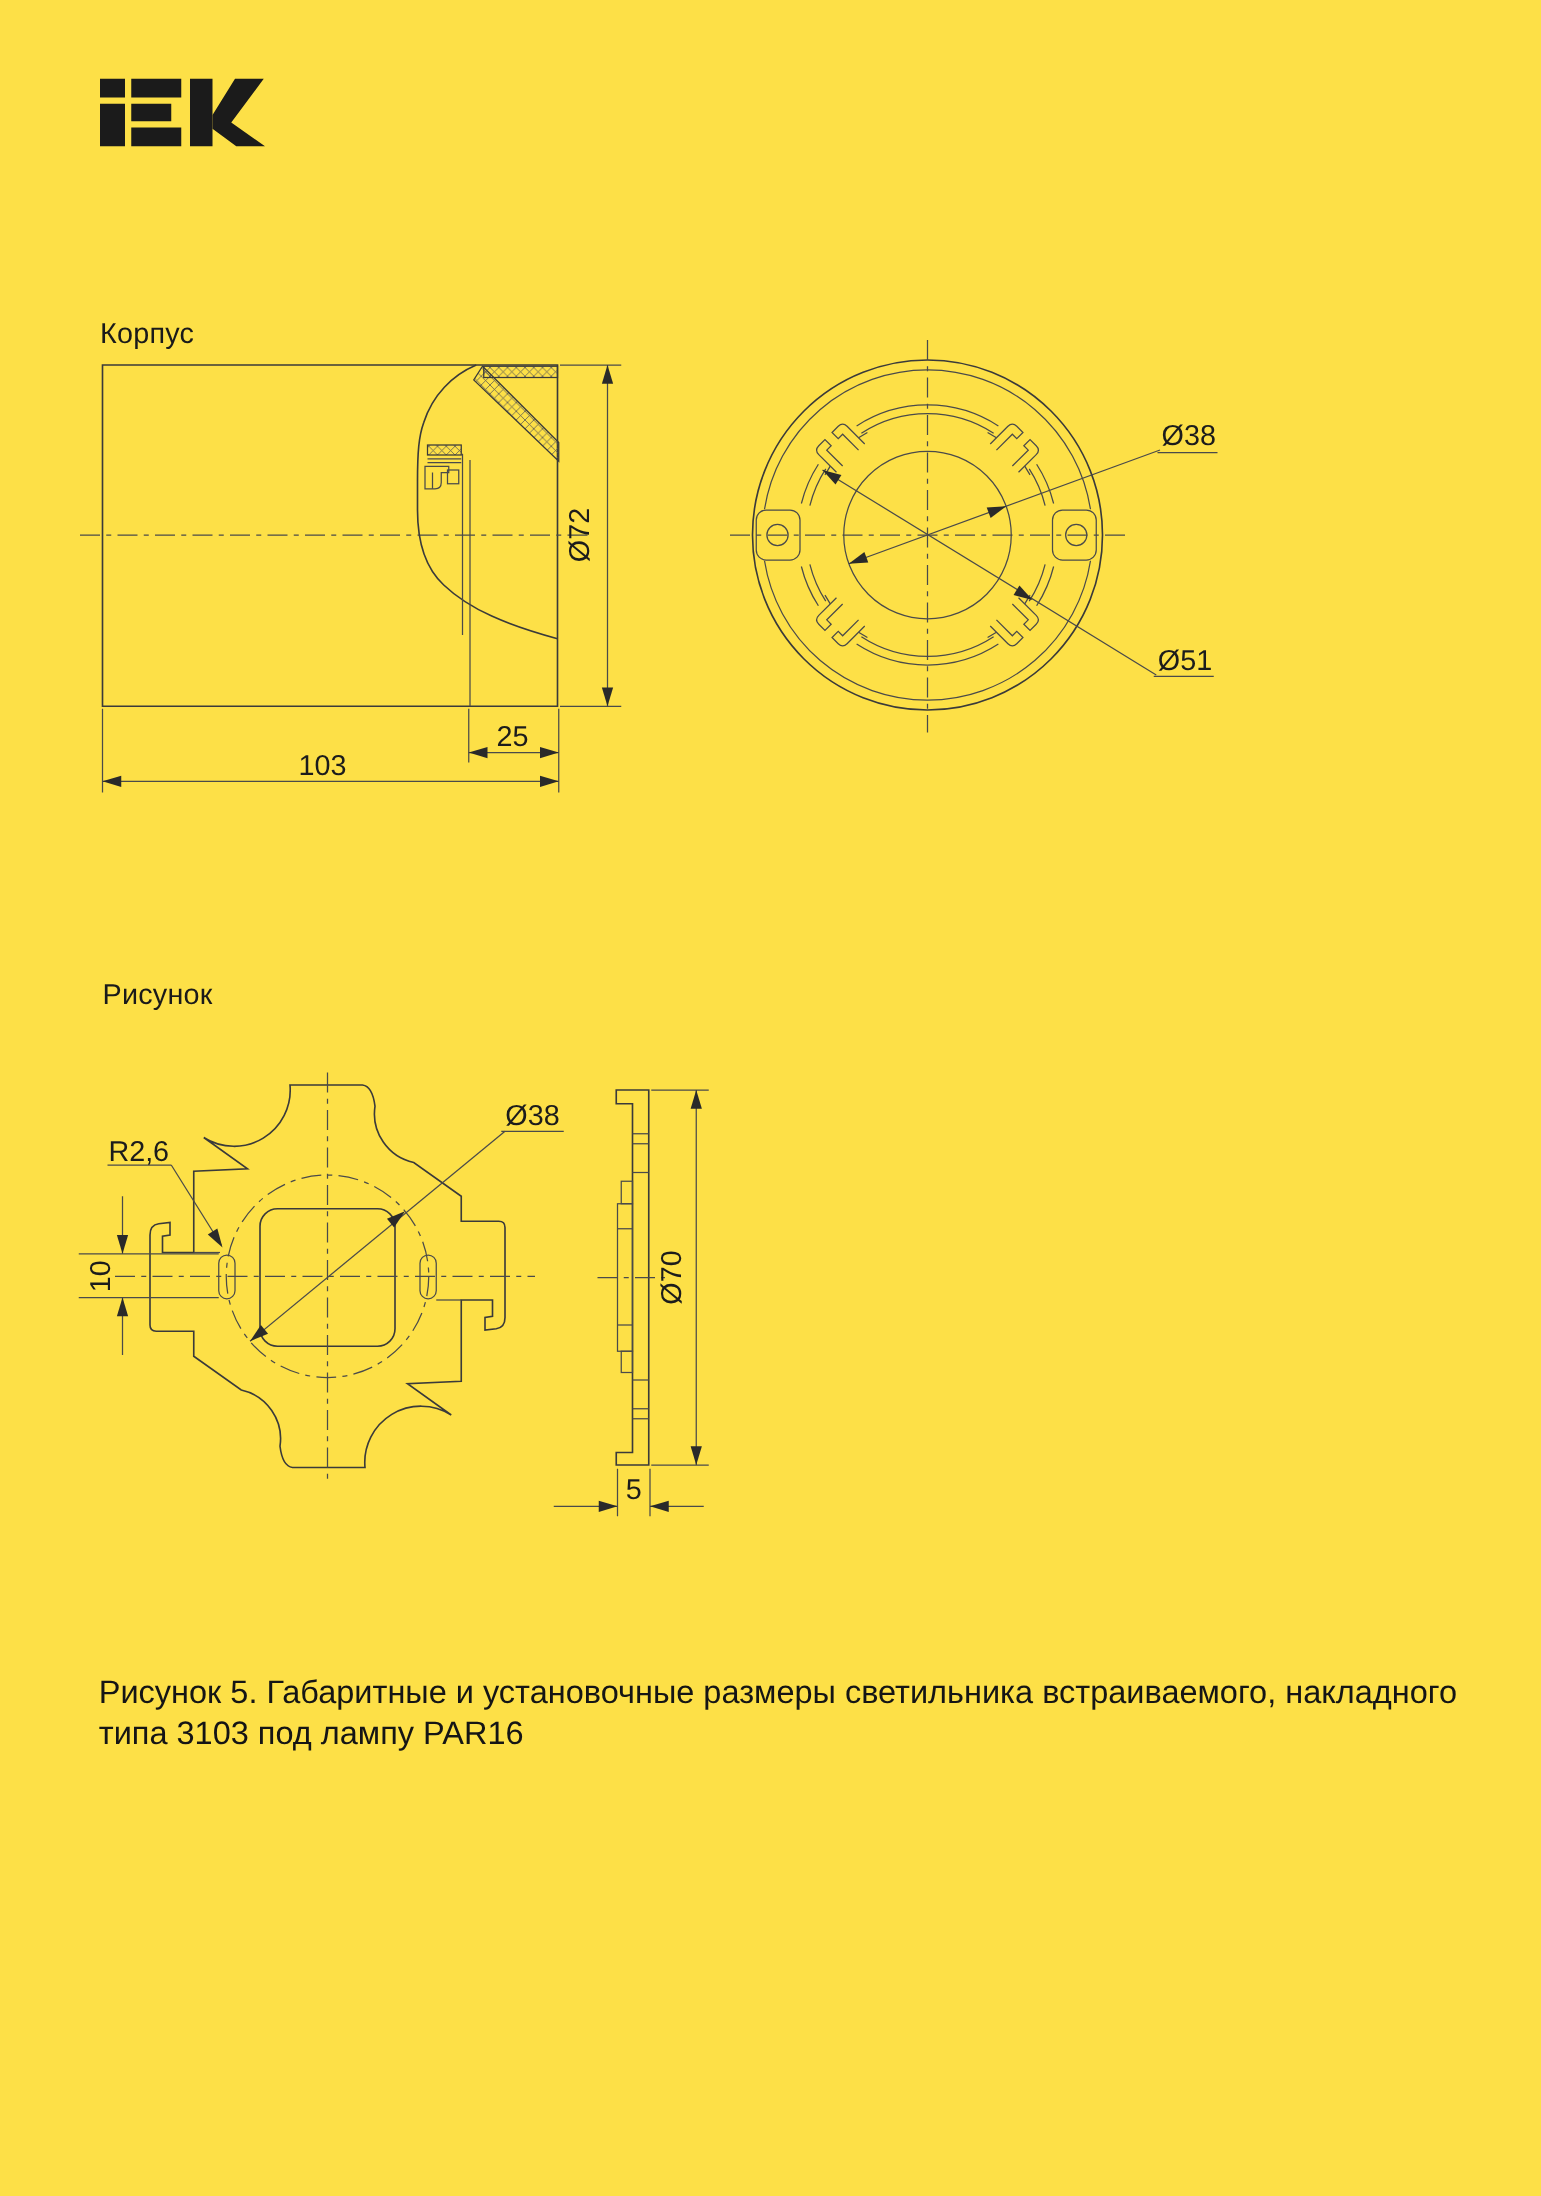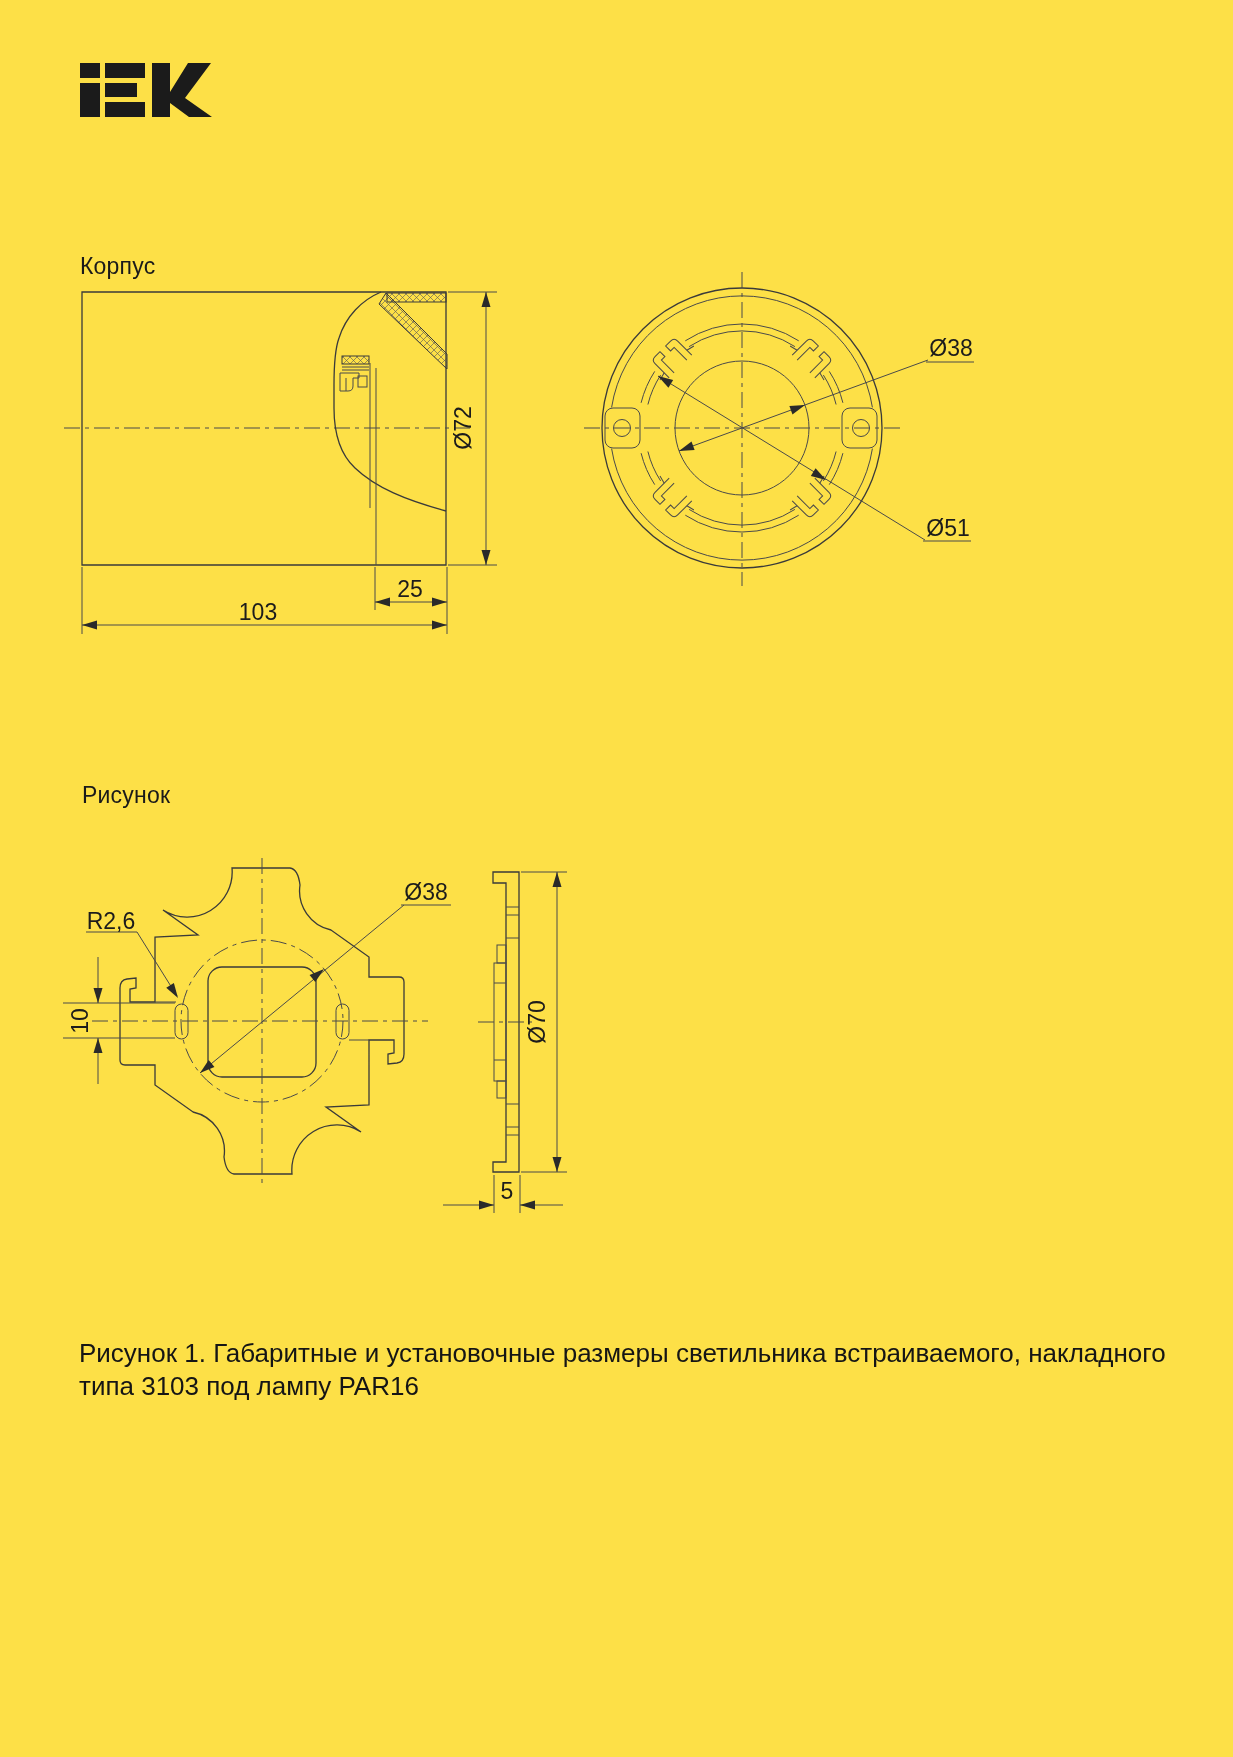--- a/index.html
+++ b/index.html
@@ -209,17 +209,17 @@
         <line class="dim" x1="443" y1="1205" x2="494" y2="1205"></line>
         <line class="dim" x1="520" y1="1205" x2="563" y2="1205"></line>
         <use href="#arr" transform="translate(494,1205) rotate(0)"></use>
         <use href="#arr" transform="translate(520,1205) rotate(180)"></use>
         <text x="507" y="1199" text-anchor="middle">5</text>
       </g>
     </g>
   </svg>
 
   <div class="caption">
-    <div>Рисунок 1. Габаритные и установочные размеры светильника встраиваемого, накладного</div>
+    <div>Рисунок 5. Габаритные и установочные размеры светильника встраиваемого, накладного</div>
     <div>типа 3103 под лампу PAR16</div>
   </div>
 
 </div>
 
 </body></html>

